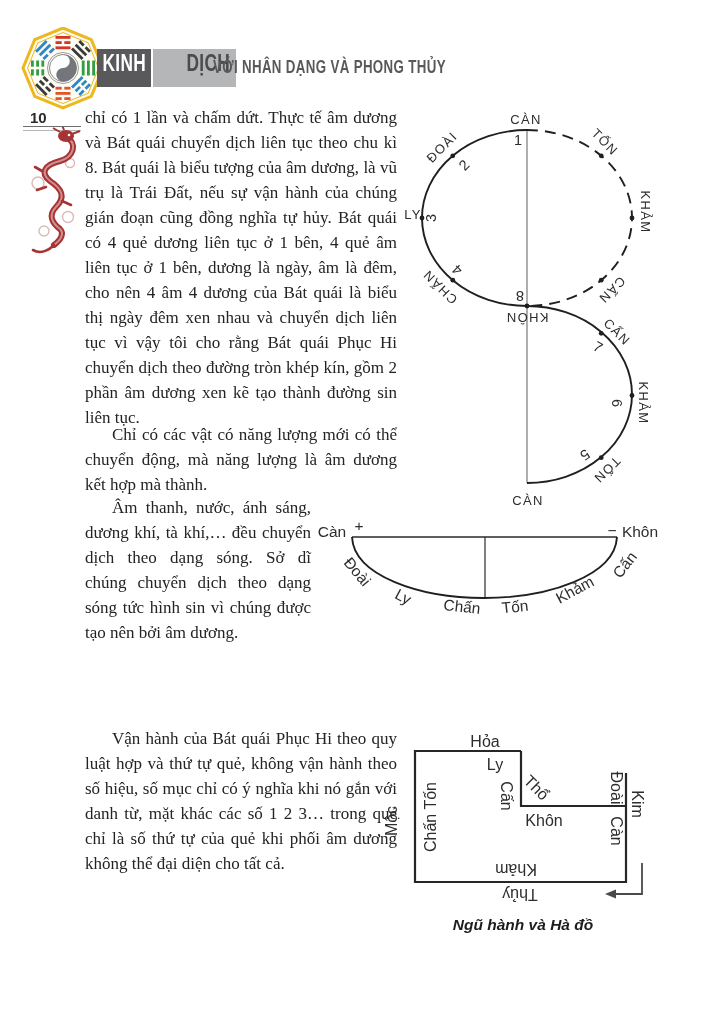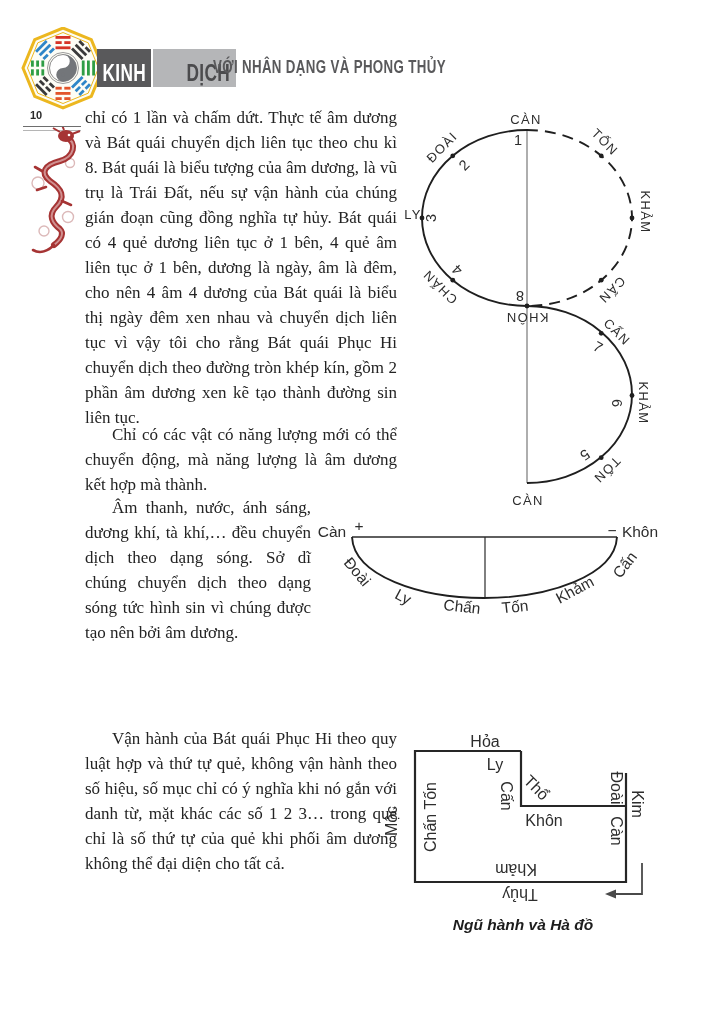--- a/index.html
+++ b/index.html
@@ -1,30 +1,30 @@
 <!DOCTYPE html>
 <html><head>
 <meta charset="utf-8">
 <style>
   html,body{margin:0;padding:0;background:#e9e9e9;}
   .page{position:relative;width:726px;height:1017px;background:#ffffff;margin:0 auto;overflow:hidden;
         font-family:"Liberation Serif","DejaVu Serif",serif;color:#232323;}
   .abs{position:absolute;}
   
-  .brand-box{position:absolute;top:49px;height:38px;display:flex;align-items:flex-end;justify-content:center;}
+  .brand-box{position:absolute;top:49px;height:38px;display:flex;align-items:flex-start;justify-content:center;}
   .brand-box span{display:inline-block;font-family:"Liberation Sans","DejaVu Sans",sans-serif;
         font-weight:bold;font-size:24px;transform:scaleX(.72);letter-spacing:.5px;}
   .kinh{left:97px;width:54px;background:#59595b;color:#ffffff;}
   .dich{left:153px;width:55px;background:#b5b6b8;color:#4b4b4d;padding-left:28px;}
   .subtitle{position:absolute;left:213px;top:56px;font-family:"Liberation Sans","DejaVu Sans",sans-serif;
         font-weight:bold;font-size:19px;color:#59595b;transform:scaleX(.7);transform-origin:left center;
         white-space:nowrap;letter-spacing:.5px;}
   
   .pagenum{position:absolute;left:30px;top:109px;font-family:"Liberation Sans","DejaVu Sans",sans-serif;
-        font-weight:bold;font-size:11px;color:#2b2b2b;}
+        font-weight:bold;font-size:15px;color:#2b2b2b;}
   .pagenum-rule{position:absolute;left:23px;top:126px;width:58px;height:3px;
         border-top:1.5px solid #6e6e6e;border-bottom:1px solid #b5b5b5;}
   
   .para{position:absolute;font-size:17px;line-height:25px;text-align:justify;}
   .indent{text-indent:27px;}
   
   .lbl{position:absolute;font-family:"Liberation Sans","DejaVu Sans",sans-serif;color:#2d2d2d;
        white-space:nowrap;transform:translate(-50%,-50%) rotate(var(--r,0deg));}
   .cap{font-size:13px;letter-spacing:1.4px;}
   .num{font-size:14.5px;}

